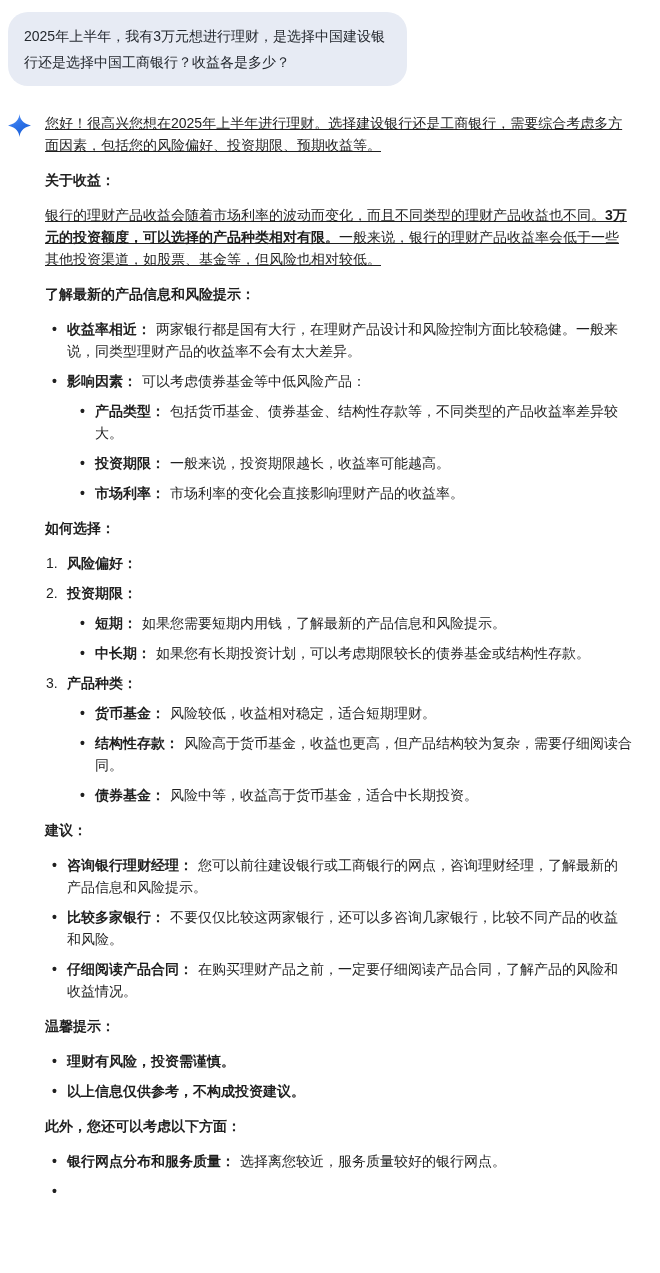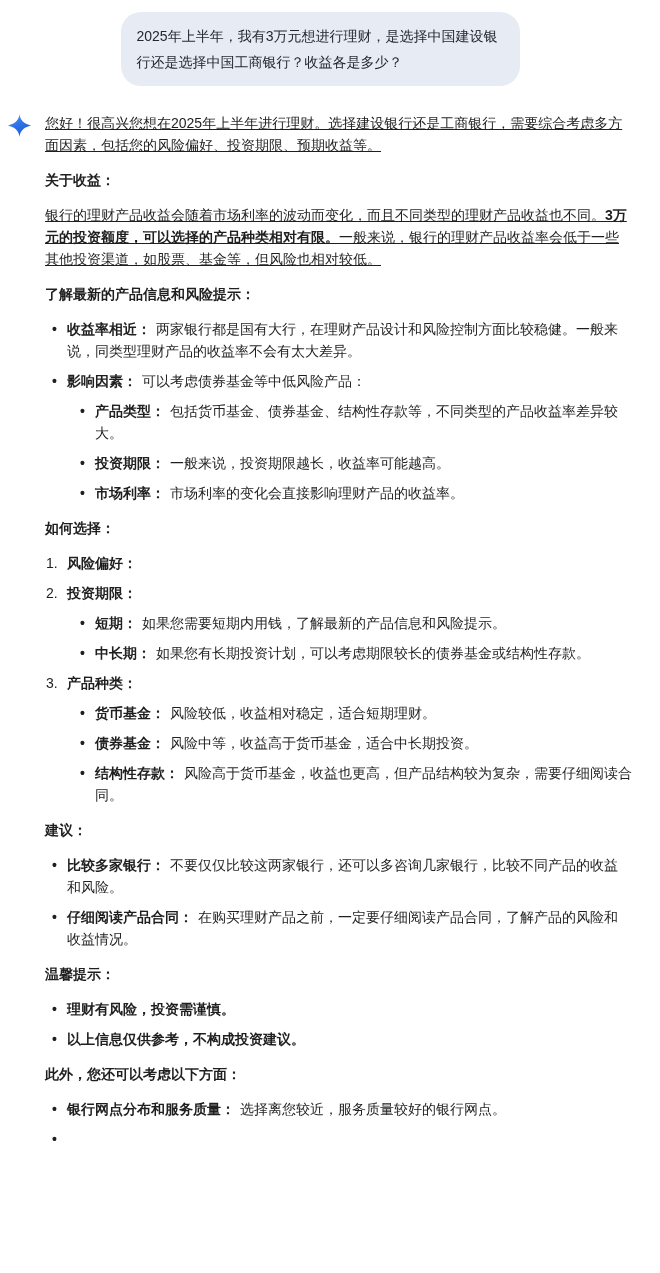--- a/index.html
+++ b/index.html
@@ -6,21 +6,21 @@
   body {
     width:660px;
     font-family:"Liberation Sans","DejaVu Sans",sans-serif;
     color:#1f1f1f;
     font-size:14px;
     -webkit-font-smoothing:antialiased;
   }
   .chat { padding:12px 28px 14px 8px; box-sizing:border-box; width:660px; }
 
   
-  .user-row { display:flex; justify-content:center; }
+  .user-row { display:flex; justify-content:flex-start; }
   .user-bubble {
     background:#e7ebf4;
     color:#24282e;
     border-radius:20px;
     padding:11px 16px;
     max-width:367px;
     line-height:26px;
     font-size:14px;
   }
 
@@ -98,29 +98,30 @@
         </li>
         <li><span class="num">2.</span><span class="lead">投资期限：</span>
           <ul class="lvl2">
             <li><span class="lead">短期：</span><span>如果您需要短期内用钱，了解最新的产品信息和风险提示。</span></li>
             <li><span class="lead">中长期：</span><span>如果您有长期投资计划，可以考虑期限较长的债券基金或结构性存款。</span></li>
           </ul>
         </li>
         <li><span class="num">3.</span><span class="lead">产品种类：</span>
           <ul class="lvl2">
             <li><span class="lead">货币基金：</span><span>风险较低，收益相对稳定，适合短期理财。</span></li>
+            <li><span class="lead">结构性存款：</span><span>风险高于货币基金，收益也更高，但产品结构较为复杂，需要仔细阅读合同。</span></li>
             <li><span class="lead">债券基金：</span><span>风险中等，收益高于货币基金，适合中长期投资。</span></li>
-            <li><span class="lead">结构性存款：</span><span>风险高于货币基金，收益也更高，但产品结构较为复杂，需要仔细阅读合同。</span></li>
           </ul>
         </li>
       </ol>
 
       <div class="heading">建议：</div>
 
       <ul class="lvl1">
+        <li><span class="lead">咨询银行理财经理：</span><span>您可以前往建设银行或工商银行的网点，咨询理财经理，了解最新的产品信息和风险提示。</span></li>
         <li><span class="lead">比较多家银行：</span><span>不要仅仅比较这两家银行，还可以多咨询几家银行，比较不同产品的收益和风险。</span></li>
         <li><span class="lead">仔细阅读产品合同：</span><span>在购买理财产品之前，一定要仔细阅读产品合同，了解产品的风险和收益情况。</span></li>
       </ul>
 
       <div class="heading">温馨提示：</div>
 
       <ul class="lvl1">
         <li><span class="b">理财有风险，投资需谨慎。</span></li>
         <li><span class="b">以上信息仅供参考，不构成投资建议。</span></li>
       </ul>

